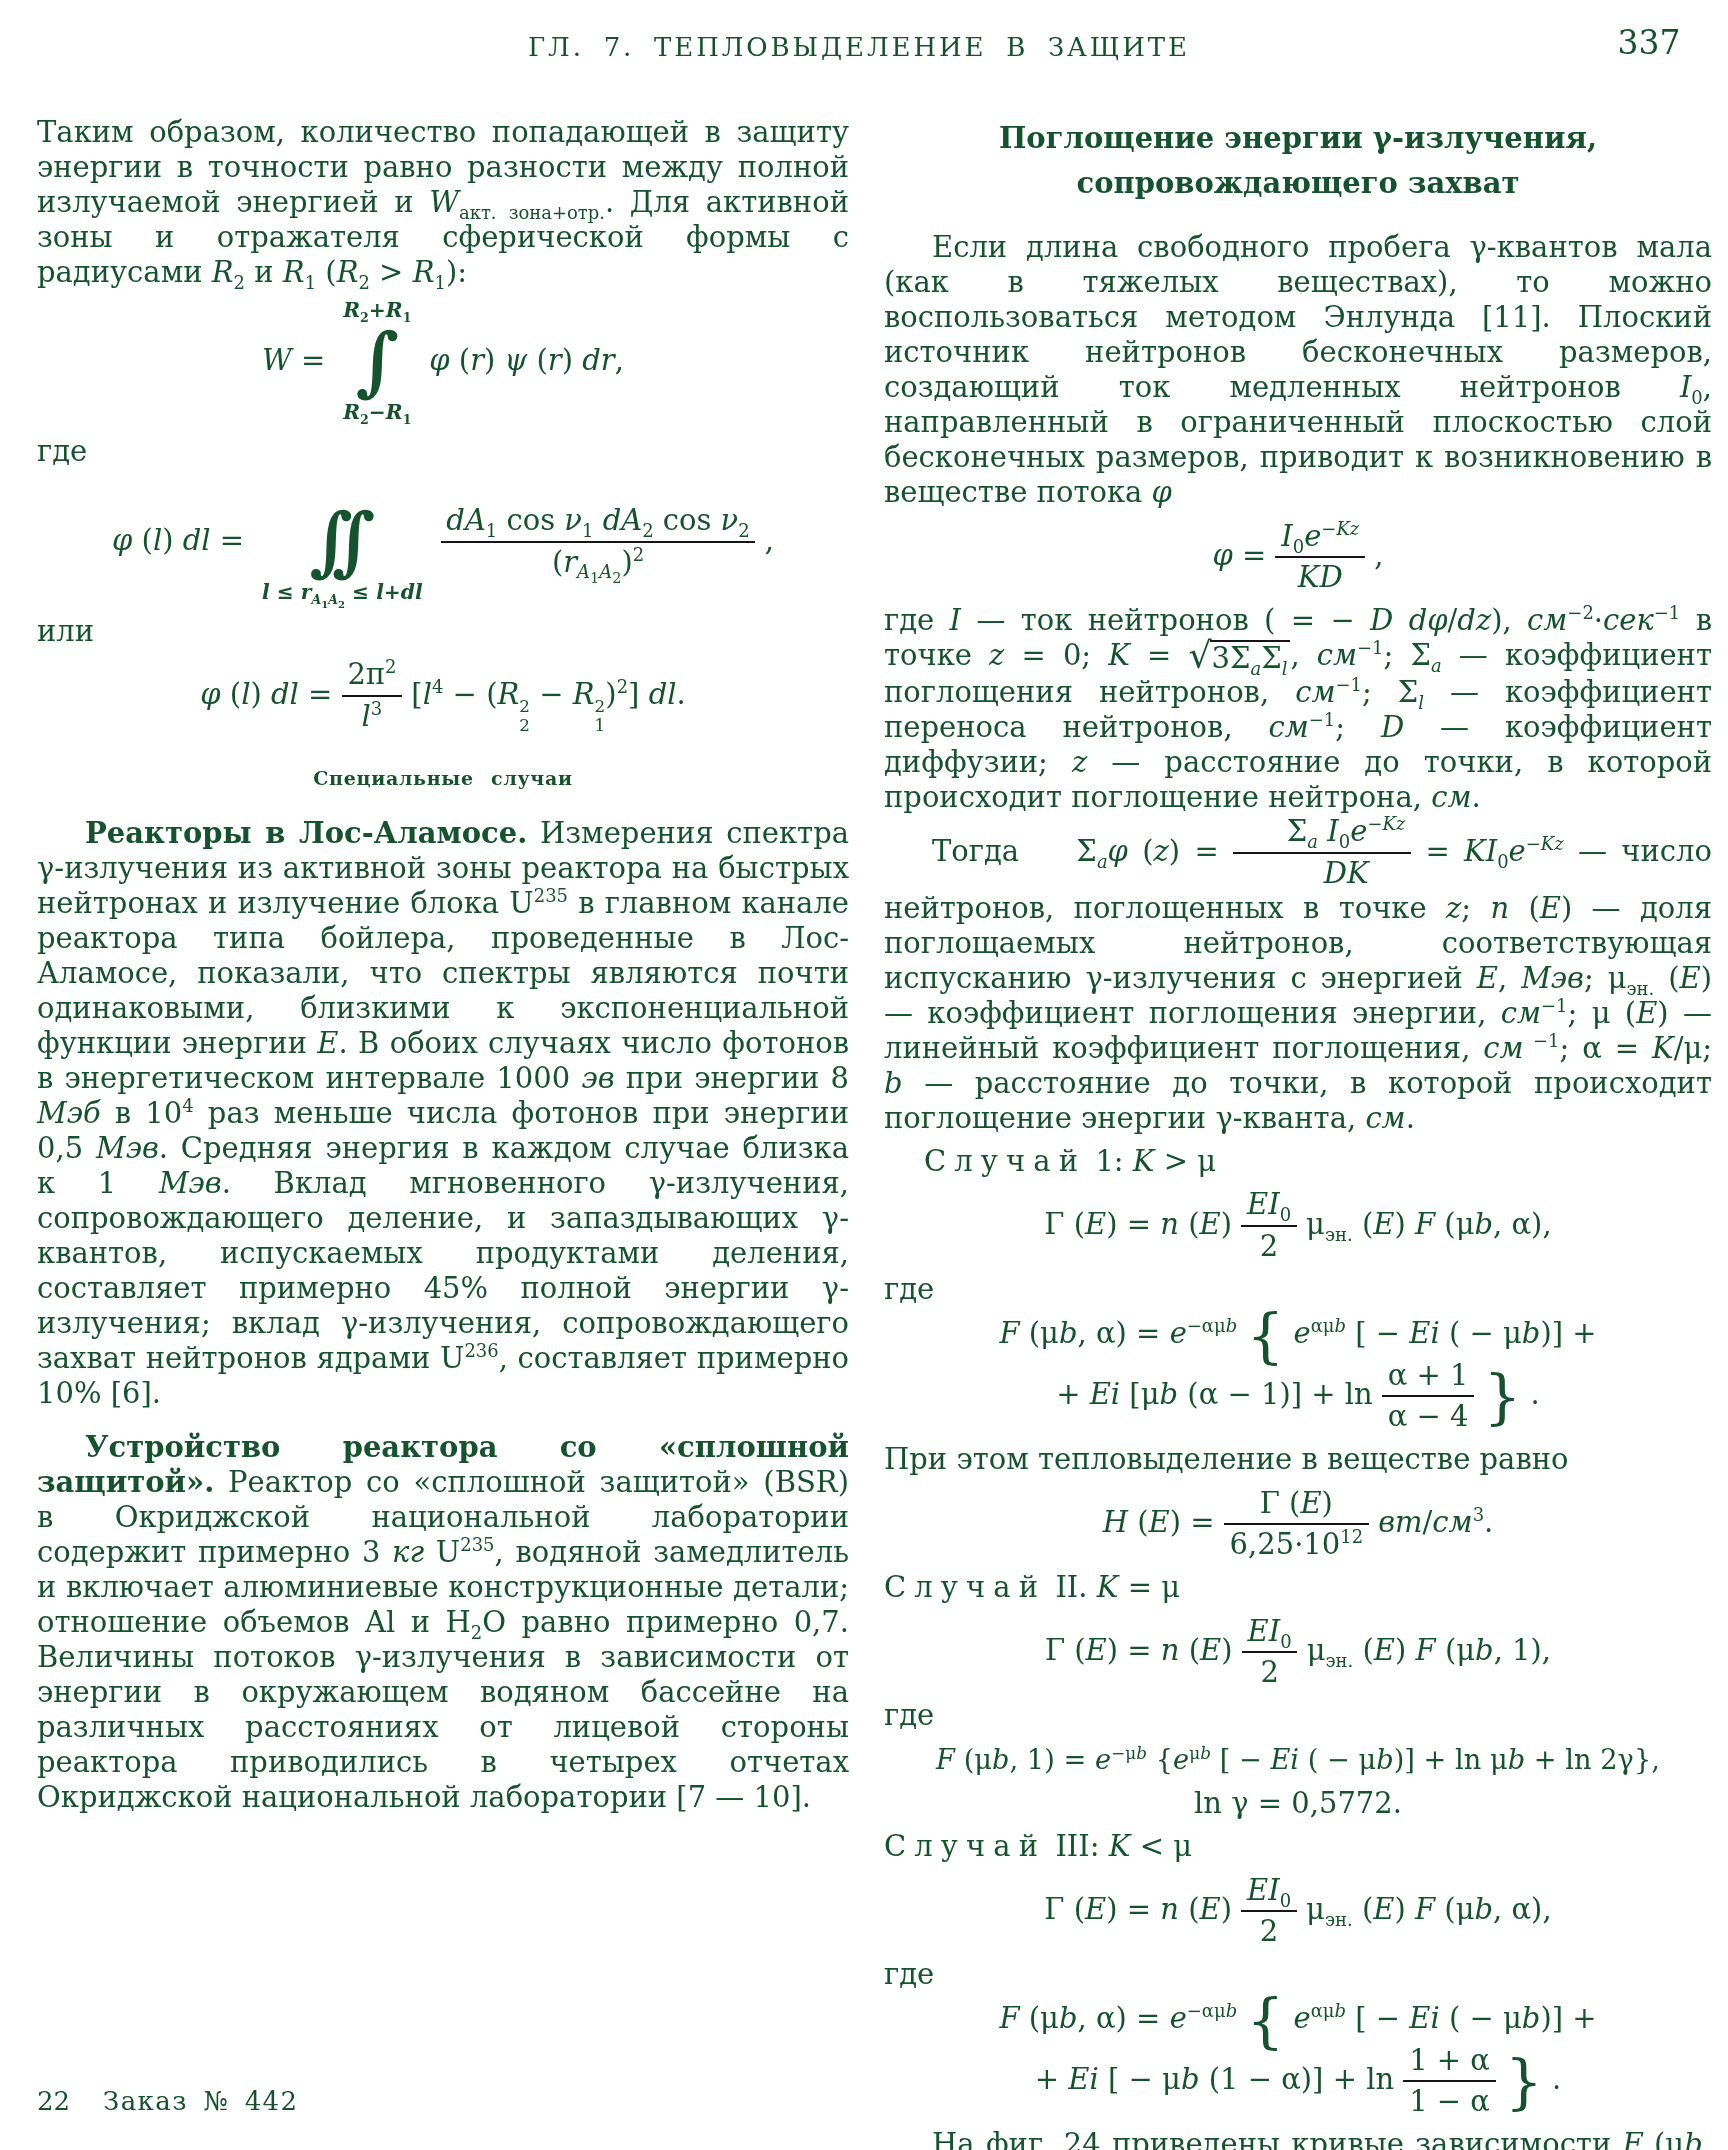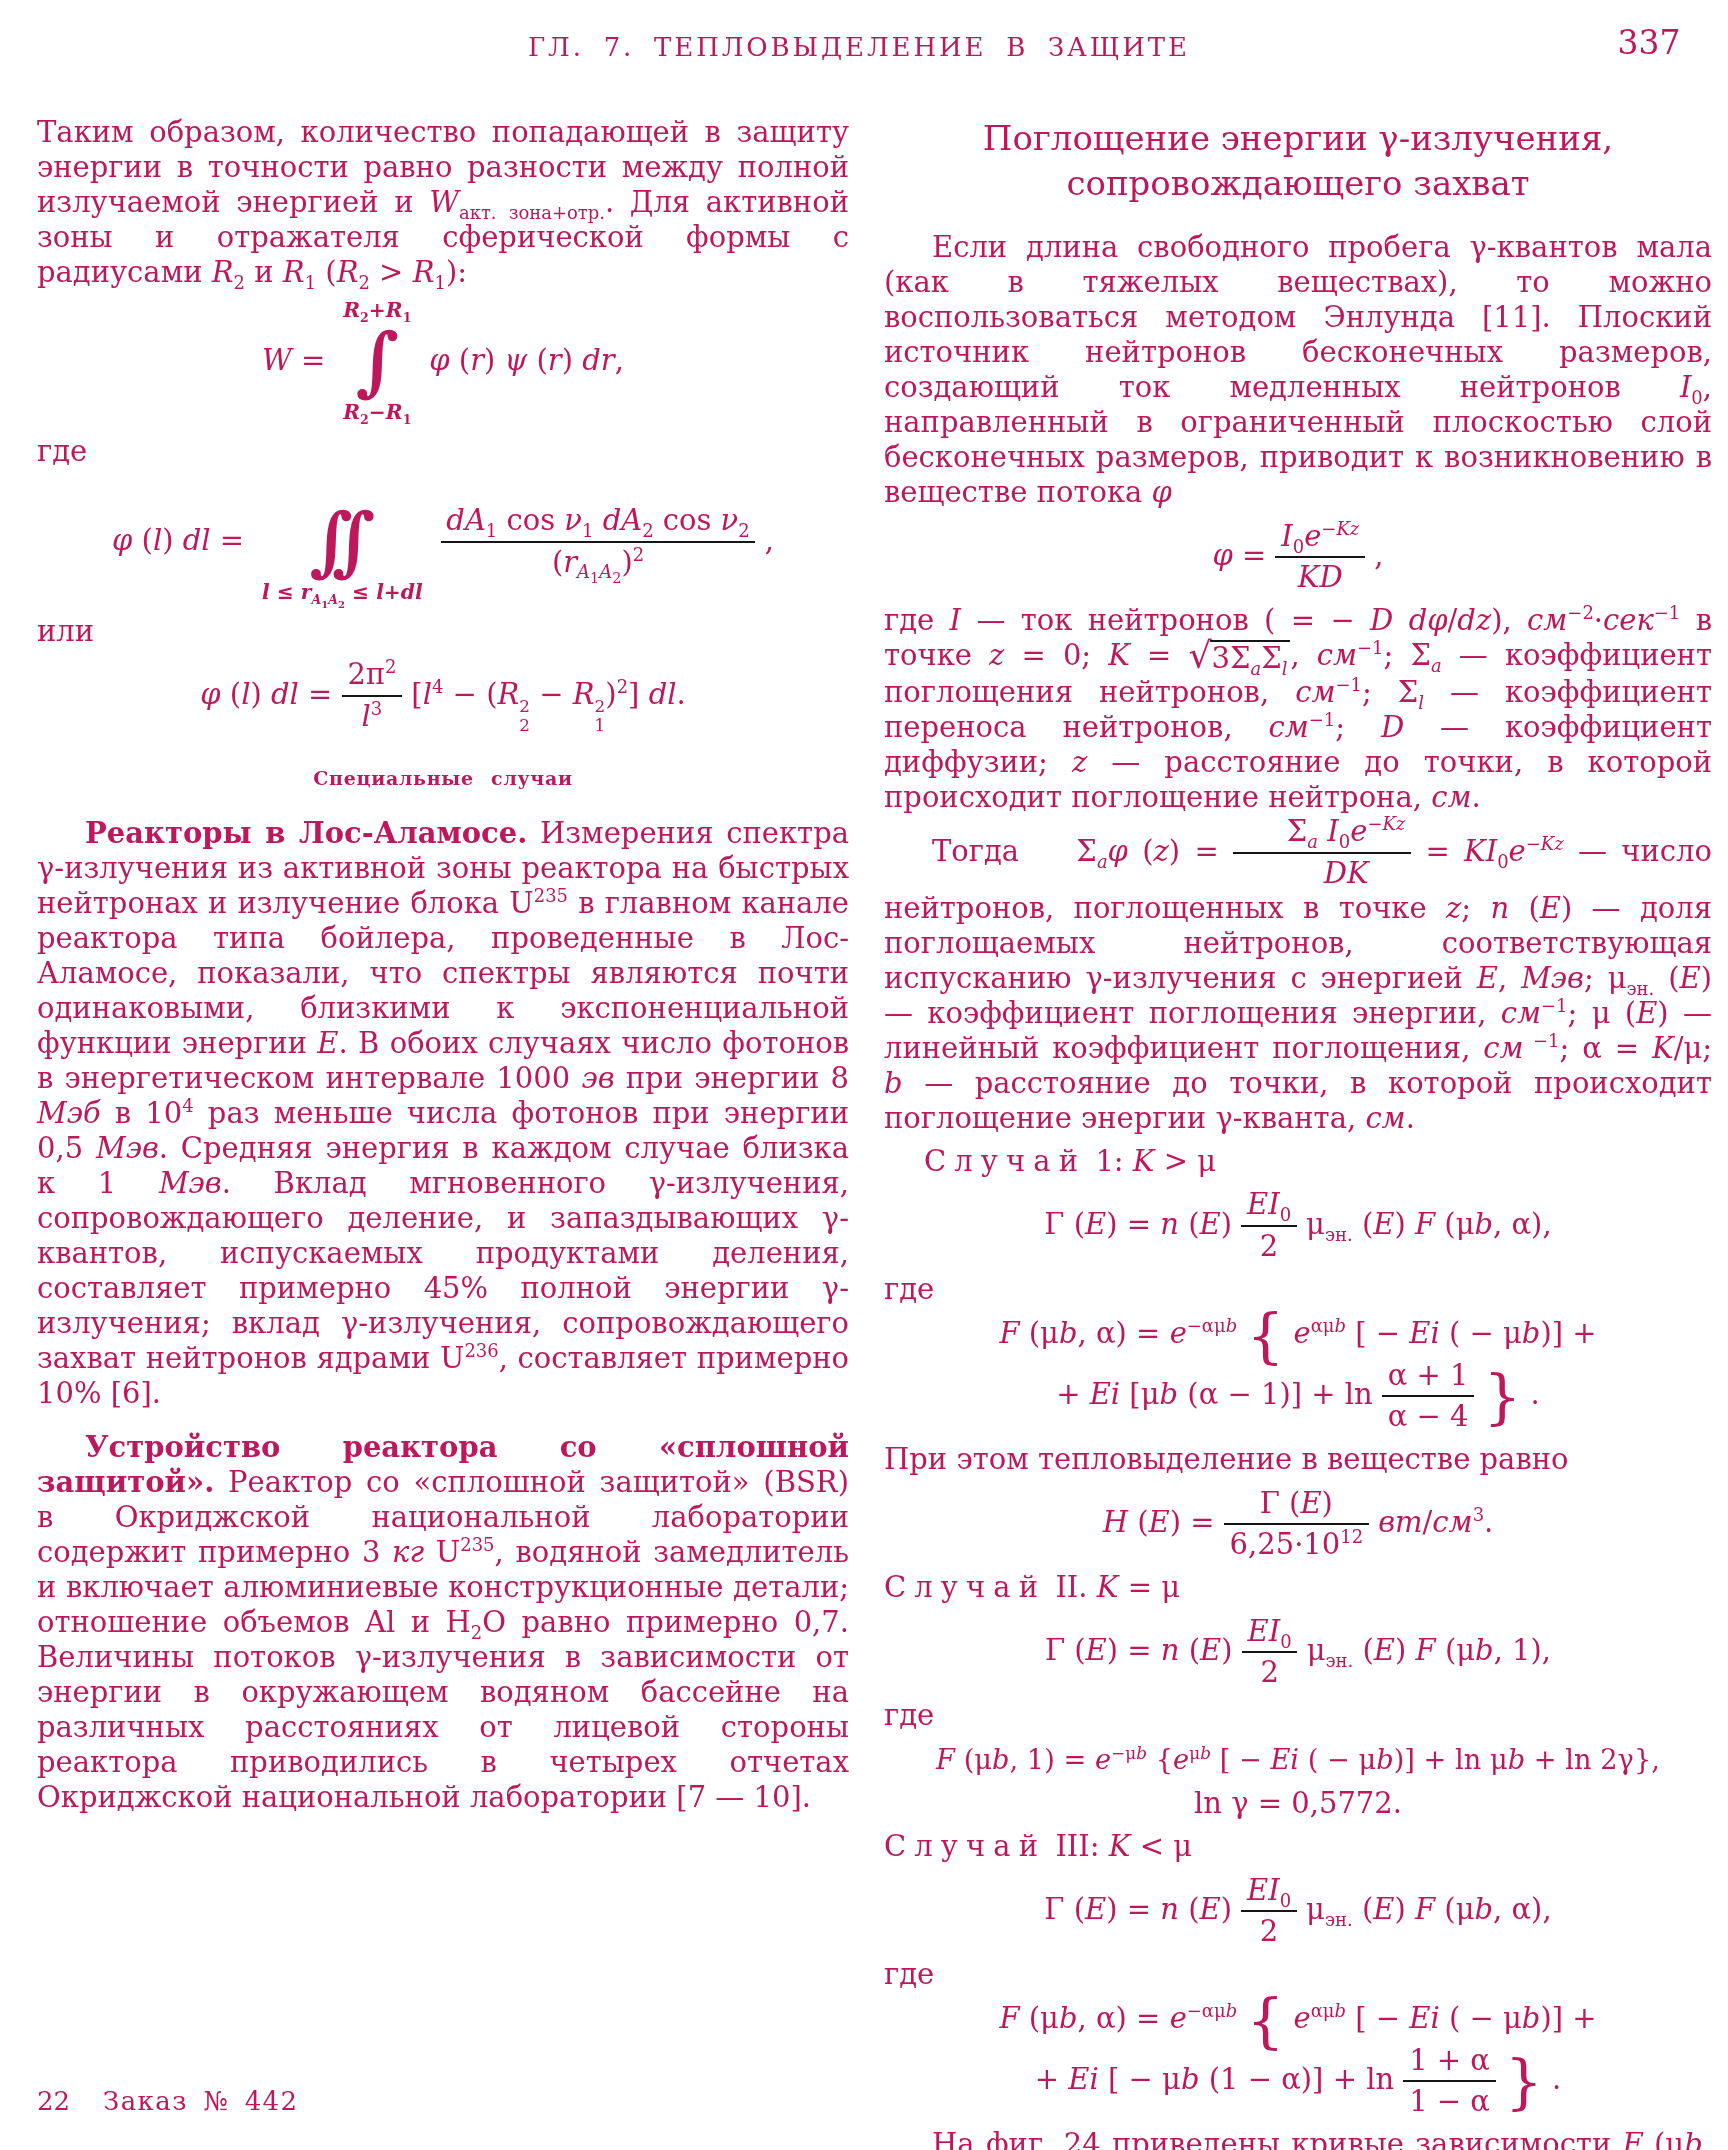--- a/index.html
+++ b/index.html
@@ -1,20 +1,20 @@
 <!DOCTYPE html>
 <html style="font-size:11.5px"><head>
 <meta charset="utf-8">
 <style>
   html,body{margin:0;padding:0;background:#e8e8e8;}
   .page{
     position:relative;
     width:1729px;height:2151px;
     background:#ffffff;
-    color:#be185d;
+    color:#14532d;
     font-family:"DejaVu Serif","Liberation Serif",serif;
     font-size:29px;line-height:35px;
     box-sizing:border-box;
     padding:24.5px 21.6px 0 37px;
     overflow:hidden;
   }
   
   header{position:relative;height:50px;}
   .rh-title{
     position:absolute;left:50%;transform:translateX(-52%);
@@ -32,21 +32,21 @@
   i{font-style:italic;}
   sup{font-size:0.62em;line-height:0;}
   sub{font-size:0.62em;line-height:0;}
   sub sub,sub sup,sup sub,sup sup{font-size:0.8em;}
   
   .sec-head{
     font-size:19px;font-weight:bold;text-align:center;
     margin:26px 0 20px;word-spacing:10px;letter-spacing:0.7px;
   }
   .sub-head{
-    font-size:34px;font-weight:normal;text-align:center;
+    font-size:29px;font-weight:bold;text-align:center;
     margin:1.4px 0 24.5px;line-height:45px;
   }
   
   .fml{text-align:center;margin:8.6px 0;}
   .fml .cont{margin-top:7.2px;}
   .label{margin:5.8px 0;}
   .case{margin:8.6px 0 4.3px;padding-left:40px;}
   .spaced{letter-spacing:0.28em;}
   
   .fr{display:inline-block;vertical-align:middle;text-align:center;line-height:1.15;}

